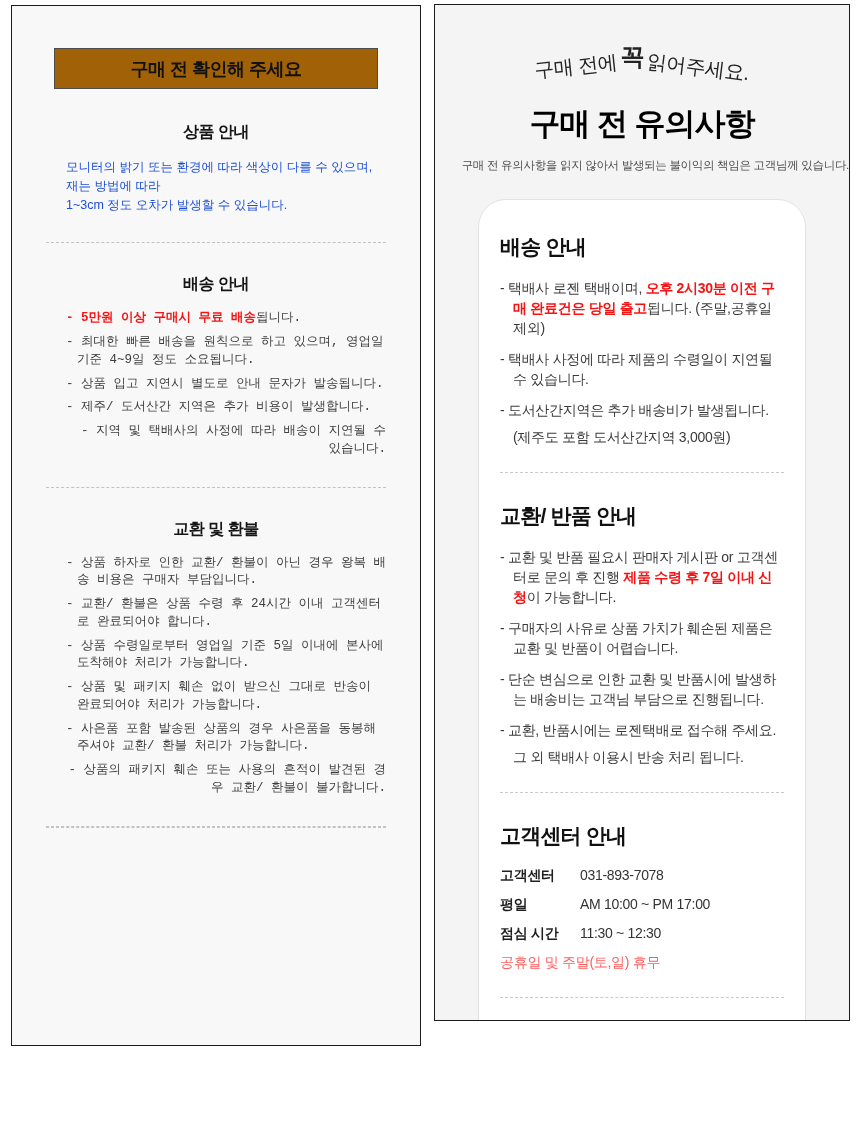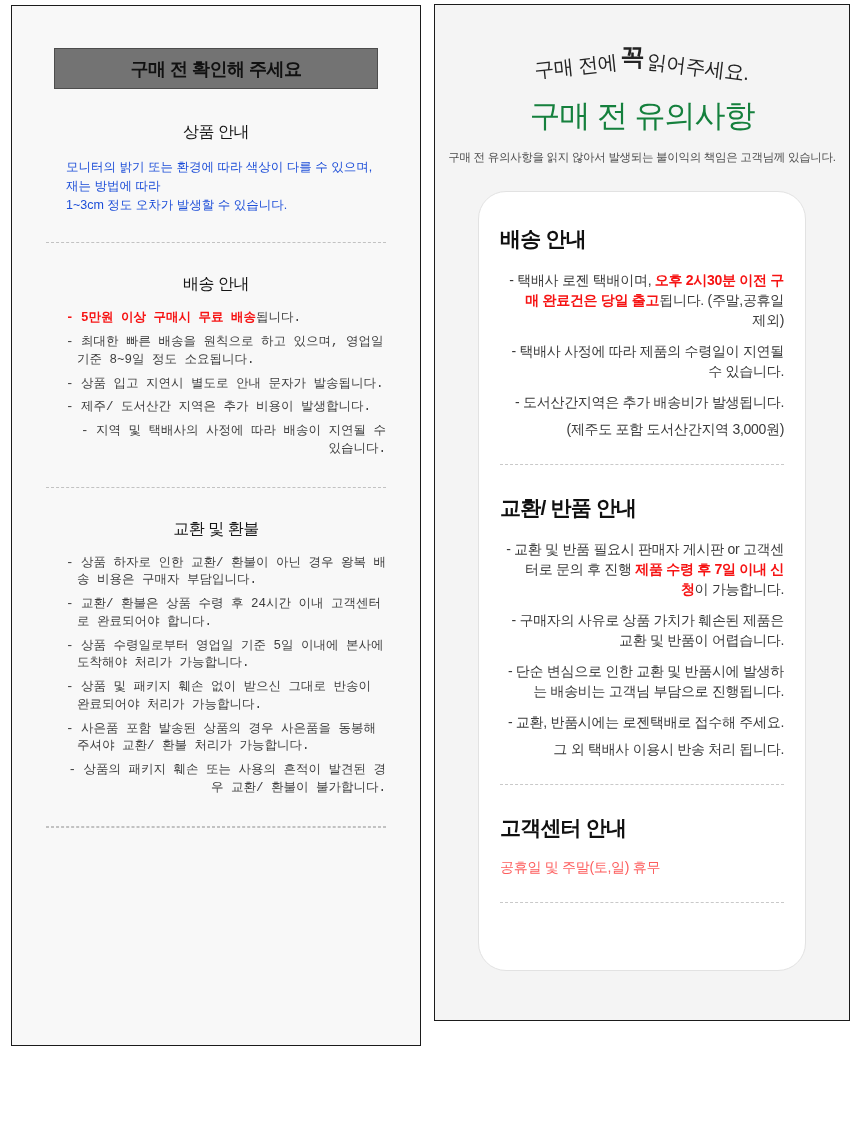--- a/index.html
+++ b/index.html
@@ -7,49 +7,49 @@
     position:relative;width:860px;height:1147px;background:#ffffff;
     font-family:"Liberation Sans","DejaVu Sans",sans-serif;overflow:hidden;
   }
   .panel{position:absolute;box-sizing:border-box;border:1px solid #1b1b1b;overflow:hidden;}
   .panel-left{left:11px;top:5px;width:410px;height:1041px;background:#f8f8f8;padding:0 34px;}
   .panel-right{left:434px;top:4px;width:416px;height:1017px;background:#f4f4f4;}
 
   
   .lp-titlebox{
     margin:42px auto 0;width:324px;height:41px;box-sizing:border-box;
-    background:#737373;border:1px solid #4d4d4d;
+    background:#a16207;border:1px solid #4d4d4d;
     display:flex;align-items:center;justify-content:center;
     font-size:18px;font-weight:700;color:#111111;letter-spacing:-0.5px;
   }
   .lp-section{margin:31px 0 28px;}
   .lp-section.first{margin-top:33px;}
-  .lp-heading{margin:0 0 15px;text-align:center;font-size:16px;font-weight:400;color:#151515;letter-spacing:-0.5px;}
+  .lp-heading{margin:0 0 15px;text-align:center;font-size:16px;font-weight:700;color:#151515;letter-spacing:-0.5px;}
   .lp-body{margin:0 0 0 20px;}
   .lp-body .line{font-size:12.5px;color:#1d4ed8;line-height:1.5;}
   .lp-divider{height:0;border-top:1px dashed #c2c2c2;margin:0;}
   .bullet{font-size:12.5px;color:#3d3d3d;line-height:1.42;margin:0 0 6px 20px;padding-left:11px;text-indent:-11px;font-family:Liberation Mono, monospace;}
   .bullet:last-child{margin-bottom:0;text-align:right;}
   .seg-rb{color:#f61313;font-weight:700;}
   .subline{text-indent:0;margin-top:7px;}
 
   
   .rp-tagline{margin-top:42px;text-align:center;font-size:20px;color:#232323;letter-spacing:-0.5px;}
   .tag-a{display:inline-block;transform:rotate(-6deg) translateY(2px);}
   .tag-b{display:inline-block;font-weight:800;font-size:24px;transform:translateY(-6px);margin:0 3px;}
   .tag-c{display:inline-block;transform:rotate(7deg) translateY(3px);}
-  .rp-title{margin:16px 0 0;text-align:center;font-size:31px;font-weight:400;color:#15803d;letter-spacing:-1px;}
-  .rp-subtitle{margin:13px 0 0;text-align:center;font-size:11.5px;color:#4c4c4c;letter-spacing:-0.3px;}
+  .rp-title{margin:24px 0 0;text-align:center;font-size:31px;font-weight:700;color:#000000;letter-spacing:-1px;}
+  .rp-subtitle{margin:13px 0 0;text-align:right;font-size:11.5px;color:#4c4c4c;letter-spacing:-0.3px;}
   .rp-card{
     margin:26px auto 0;width:328px;min-height:780px;box-sizing:border-box;
     background:#ffffff;border:1px solid #e2e2e2;border-radius:28px;
     padding:33px 21px 30px;overflow:hidden;
   }
   .rc-heading{margin:0 0 17px;font-size:21px;font-weight:800;color:#101010;letter-spacing:-0.8px;}
-  .rc-bullet{font-size:14px;color:#3a3a3a;line-height:1.43;margin:0 0 11px;padding-left:13px;text-indent:-13px;letter-spacing:-0.3px;text-align:right;}
+  .rc-bullet{font-size:14px;color:#3a3a3a;line-height:1.43;margin:0 0 11px;padding-left:13px;text-indent:-13px;letter-spacing:-0.3px;}
   .rc-bullet:last-child{margin-bottom:0;}
   .card-divider{height:0;border-top:1px dashed #c9c9c9;margin:25px 0 29px;}
   .info-row{font-size:14px;color:#333333;margin-bottom:11px;letter-spacing:-0.3px;}
   .info-label{display:inline-block;width:80px;font-weight:700;color:#1f1f1f;}
   .rc-note{font-size:14px;color:#fd5d5d;margin:1px 0 0;letter-spacing:-0.3px;}
 </style>
 </head>
 <body>
 
 <div id="screen">
@@ -64,21 +64,21 @@
           <div class="line">1~3cm 정도 오차가 발생할 수 있습니다.</div>
         </div>
     </div>
 
     <div class="lp-divider"></div>
 
     <div class="lp-section">
       <h3 class="lp-heading">배송 안내</h3>
       <div>
           <div class="bullet"><span class="seg-rb">- 5만원 이상 구매시 무료 배송</span><span class="seg-n">됩니다.</span></div>
-          <div class="bullet"><span class="seg-n">- 최대한 빠른 배송을 원칙으로 하고 있으며, 영업일 기준 8~9일 정도 소요됩니다.</span></div>
+          <div class="bullet"><span class="seg-n">- 최대한 빠른 배송을 원칙으로 하고 있으며, 영업일 기준 4~9일 정도 소요됩니다.</span></div>
           <div class="bullet"><span class="seg-n">- 상품 입고 지연시 별도로 안내 문자가 발송됩니다.</span></div>
           <div class="bullet"><span class="seg-n">- 제주/ 도서산간 지역은 추가 비용이 발생합니다.</span></div>
           <div class="bullet"><span class="seg-n">- 지역 및 택배사의 사정에 따라 배송이 지연될 수 있습니다.</span></div>
         </div>
     </div>
 
     <div class="lp-divider"></div>
 
     <div class="lp-section">
       <h3 class="lp-heading">교환 및 환불</h3>
@@ -126,20 +126,25 @@
             <div class="rc-bullet"><span class="seg-n">- 구매자의 사유로 상품 가치가 훼손된 제품은 교환 및 반품이 어렵습니다.</span></div>
             <div class="rc-bullet"><span class="seg-n">- 단순 변심으로 인한 교환 및 반품시에 발생하는 배송비는 고객님 부담으로 진행됩니다.</span></div>
             <div class="rc-bullet"><span class="seg-n">- 교환, 반품시에는 로젠택배로 접수해 주세요.</span><div class="subline">그 외 택배사 이용시 반송 처리 됩니다.</div></div>
           </div>
       </section>
 
       <div class="card-divider"></div>
 
       <section>
         <h2 class="rc-heading">고객센터 안내</h2>
+        <div>
+            <div class="info-row"><span class="info-label">고객센터</span><span class="info-value">031-893-7078</span></div>
+            <div class="info-row"><span class="info-label">평일</span><span class="info-value">AM 10:00 ~ PM 17:00</span></div>
+            <div class="info-row"><span class="info-label">점심 시간</span><span class="info-value">11:30 ~ 12:30</span></div>
+          </div>
         <div class="rc-note">공휴일 및 주말(토,일) 휴무</div>
       </section>
 
       <div class="card-divider"></div>
 
     </div>
   </div>
 
 </div>
 

